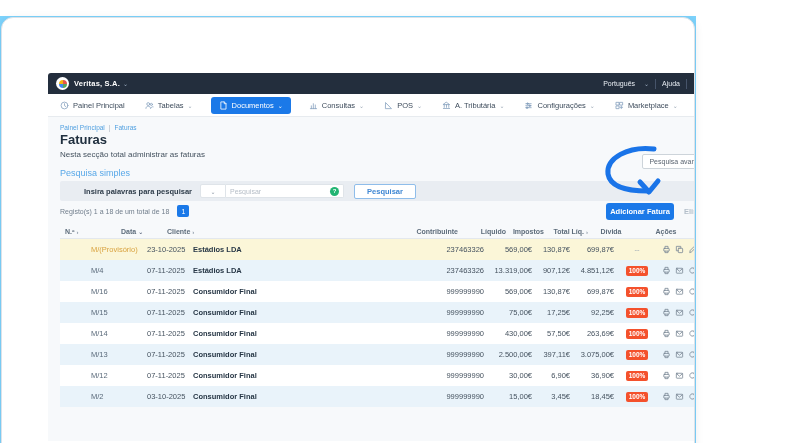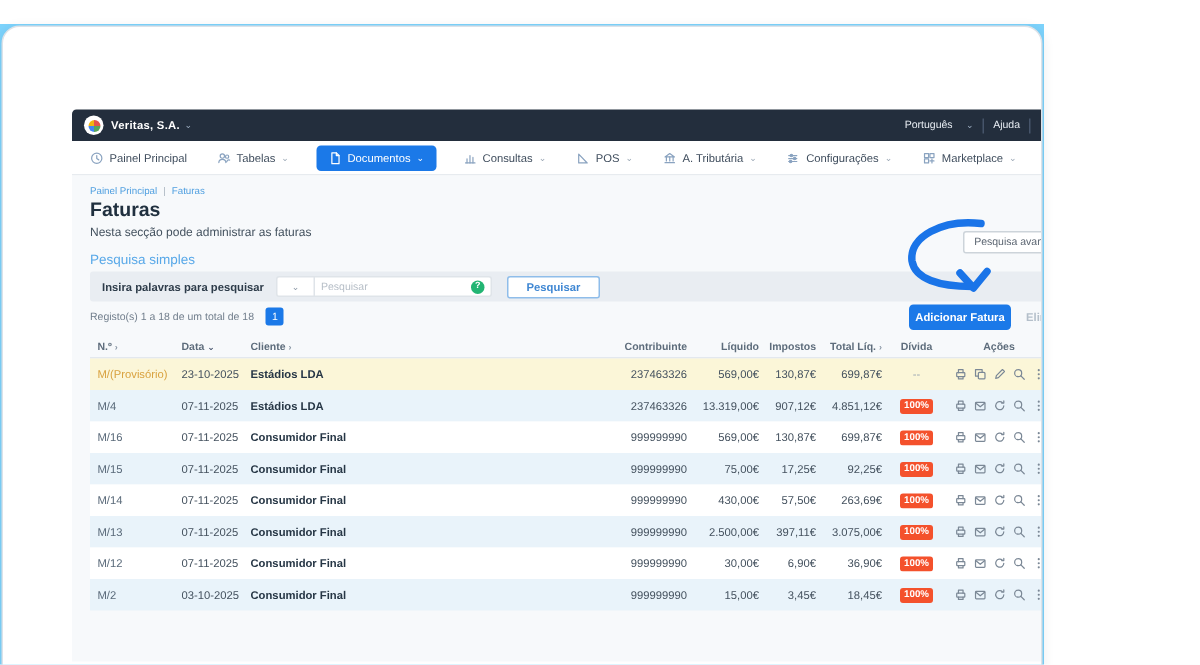--- a/index.html
+++ b/index.html
@@ -38,41 +38,41 @@
   .rail-btn svg { width:7px; height:7px; }
 
   .breadcrumb { position:absolute; left:12px; top:7px; font-size:6.5px; color:#4f9fe0; display:flex; gap:4px; align-items:center; }
   .bc-sep { color:#a8b3bf; }
   .page-title { position:absolute; left:12px; top:15px; font-size:13px; font-weight:bold; color:#20303f; }
   .page-sub { position:absolute; left:12px; top:33px; font-size:8px; color:#44525f; }
 
   .adv-btn { position:absolute; left:594px; top:37px; width:76px; height:15px; background:#fff; border:1px solid #cdd4da; border-radius:2px; font-size:7px; color:#5a6470; display:flex; align-items:center; justify-content:center; }
 
   .search-heading { position:absolute; left:12px; top:51px; font-size:9px; font-weight:normal; color:#58a8e8; }
-  .searchbar { position:absolute; left:12px; top:64px; width:658px; height:20px; background:#e9edf2; border-radius:2px; display:flex; align-items:center; padding:0 8px; }
+  .searchbar { position:absolute; left:12px; top:64px; width:658px; height:20px; background:#e9edf2; border-radius:2px; display:flex; align-items:center; padding:0 24px; }
   .search-label { font-size:7.5px; font-weight:bold; color:#2e3c4a; }
   .search-select { width:26px; height:14px; background:#fff; border:1px solid #dfe4e9; border-radius:2px 0 0 2px; margin-left:8px; display:flex; align-items:center; justify-content:center; font-size:6px; color:#8a97a5; }
   .search-input-wrap { width:118px; height:14px; background:#fff; border:1px solid #dfe4e9; border-left:none; border-radius:0 2px 2px 0; display:flex; align-items:center; padding:0 4px; }
   .search-input { flex:1; border:none; outline:none; font-size:7px; color:#45525f; background:transparent; min-width:0; font-family:inherit; }
   .search-input::placeholder { color:#b6bec7; }
   .help-dot { width:9px; height:9px; border-radius:50%; background:#22b573; color:#fff; font-size:6px; font-weight:bold; display:flex; align-items:center; justify-content:center; flex:0 0 auto; }
   .search-btn { margin-left:10px; width:62px; height:15px; background:#fff; border:1px solid #8fbdea; border-radius:2px; color:#3f87d3; font-size:7.5px; font-weight:bold; display:flex; align-items:center; justify-content:center; }
 
   .records { position:absolute; left:12px; top:88px; display:flex; align-items:center; gap:8px; }
   .records-text { font-size:7px; color:#717e8c; }
   .page-chip { width:12px; height:12px; background:#1b79e8; border-radius:2px; color:#fff; font-size:7px; display:flex; align-items:center; justify-content:center; }
   .add-btn { position:absolute; left:558px; top:86px; width:68px; height:17px; background:#1b79e8; border-radius:3px; color:#fff; font-size:7.5px; font-weight:bold; display:flex; align-items:center; justify-content:center; }
   .del-btn { position:absolute; left:636px; top:90px; font-size:7.5px; font-weight:bold; color:#b4bfca; }
 
   
   .table { position:absolute; left:12px; top:107px; width:679px; }
   .tr { display:grid; grid-template-columns:56px 46px 170px 130px 48px 38px 44px 38px 72px 37px; align-items:center; }
   .thead { height:15px; background:#f7f9fb; border-bottom:1px solid #e3e8ee; }
   .th { font-size:7px; font-weight:bold; color:#5d6c7b; white-space:nowrap; }
-  .row { height:21px; background:#fff; }
+  .row { height:21px; background:#fff;padding-left:26px; }
   .row.alt { background:#e9f3fa; }
   .row.provisional { background:#fbf6d8; }
   .td { font-size:7.5px; color:#45525f; white-space:nowrap; overflow:hidden; }
   .al { text-align:left; padding-left:5px; }
   .ar { text-align:right; padding-right:4px; }
   .ac { text-align:center; }
   .cell-num { color:#5a6a7a; }
   .provisional .cell-num { color:#d9a23f; }
   .cell-client { font-weight:bold; color:#263645; }
   .badge { display:inline-block; padding:1px 3px; border-radius:2px; color:#fff; font-size:6.5px; font-weight:bold; line-height:8px; }
@@ -214,21 +214,21 @@
               <path d="M6.2 1.8 3 5l3.2 3.2"></path>
             </svg>
         </div>
 
         <div class="breadcrumb">
           <span>Painel Principal</span>
           <span class="bc-sep">|</span>
           <span>Faturas</span>
         </div>
         <div class="page-title">Faturas</div>
-        <div class="page-sub">Nesta secção pode administrar as faturas</div>
+        <div class="page-sub">Nesta secção total administrar as faturas</div>
 
         <div class="adv-btn">Pesquisa avançada</div>
 
         <div class="search-heading">Pesquisa simples</div>
 
         <div class="searchbar">
           <span class="search-label">Insira palavras para pesquisar</span>
           <span class="search-select">⌄</span>
           <span class="search-input-wrap">
             <input class="search-input" placeholder="Pesquisar" style="">

